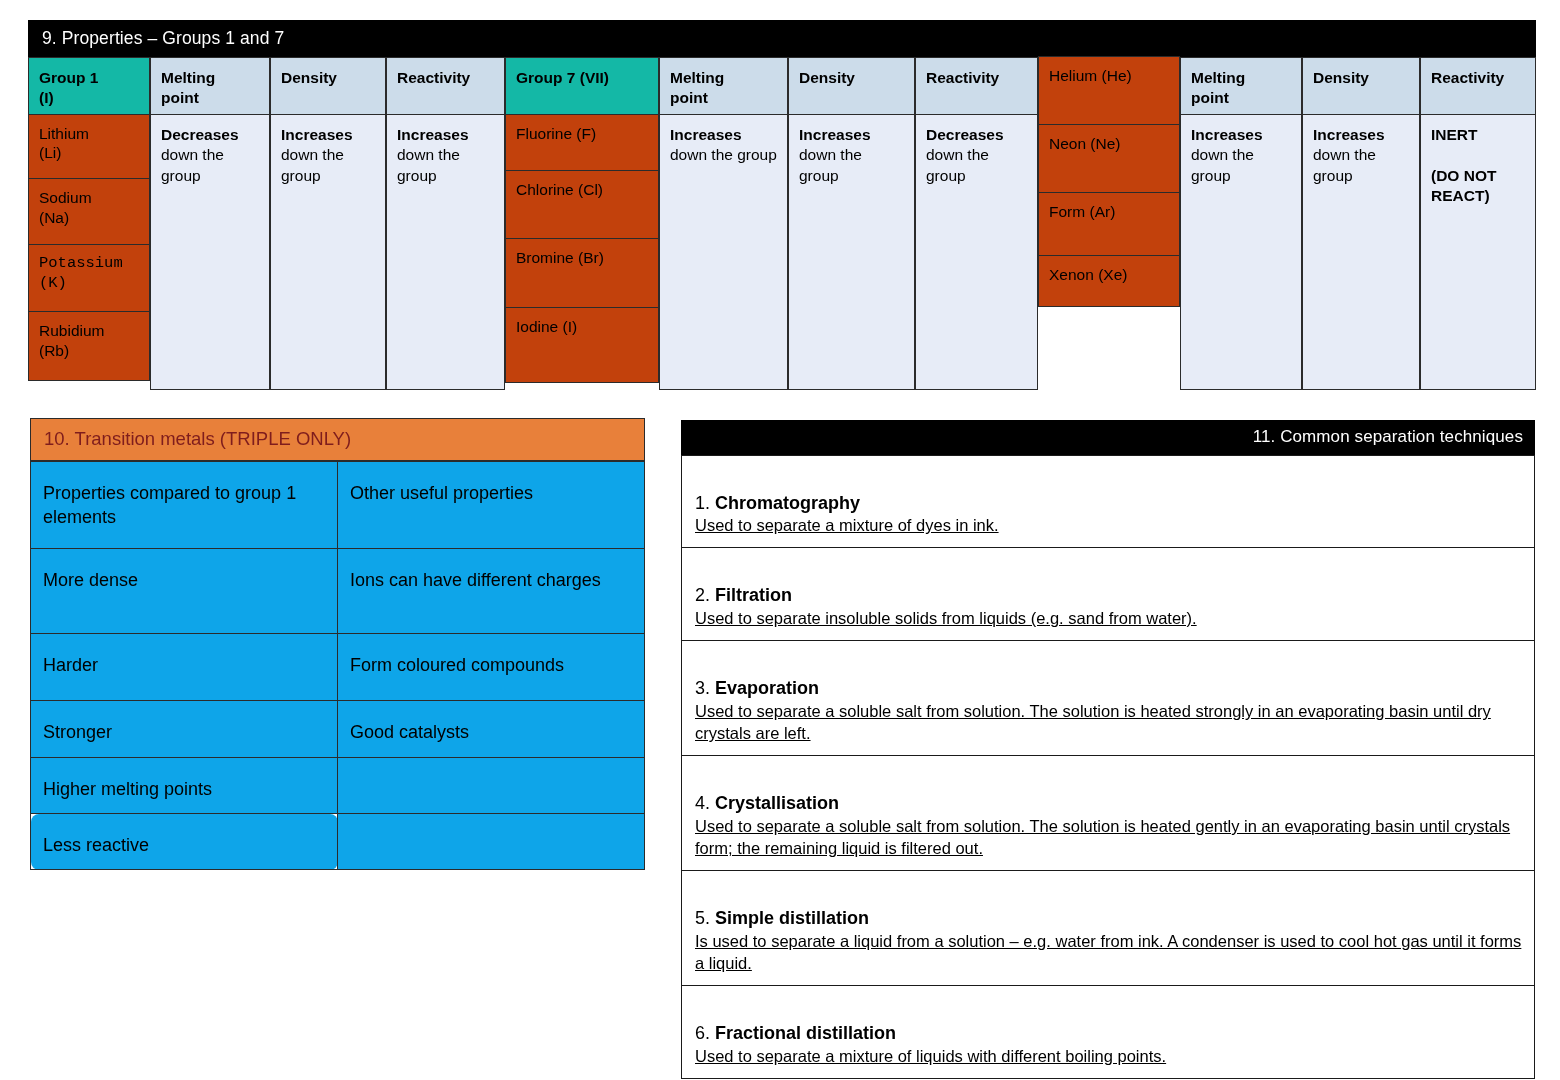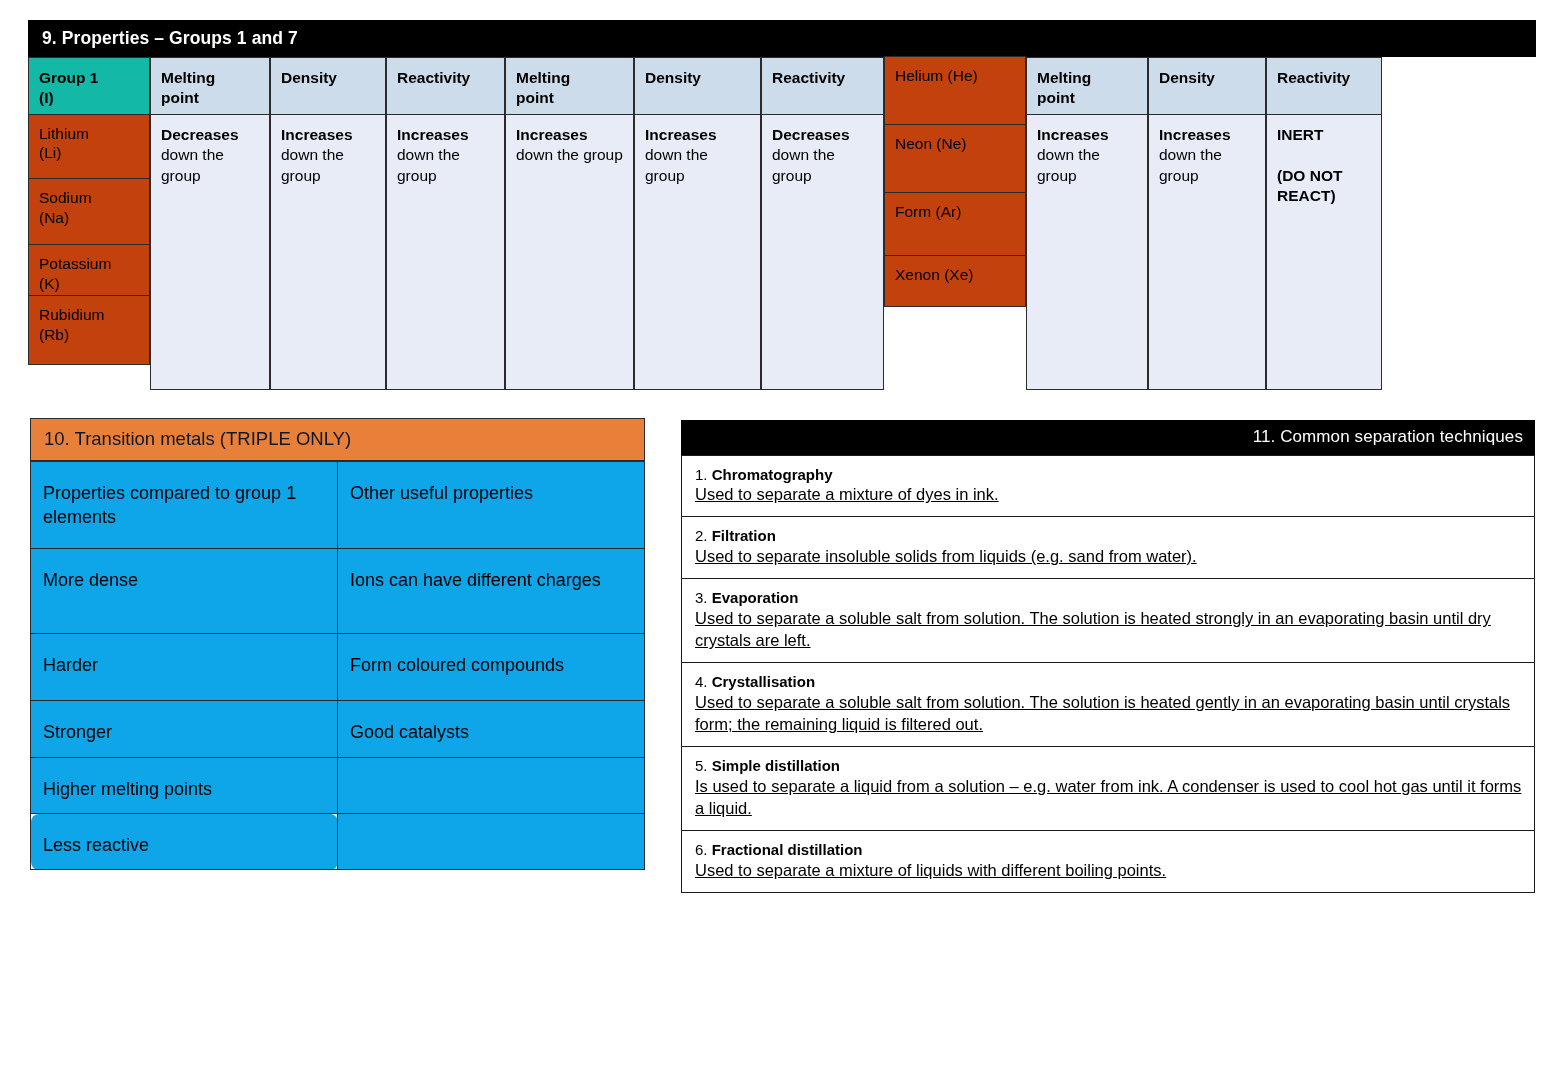--- a/index.html
+++ b/index.html
@@ -20,21 +20,21 @@
   #section9 {
     position: absolute;
     left: 28px;
     top: 20px;
     width: 1508px;
   }
   .blackbar {
     background: #000000;
     color: #ffffff;
     font-size: 17.5px;
-    font-weight: bold;
+    font-weight: normal;
     padding: 8px 14px 9px 14px;
     line-height: 1.15;
     letter-spacing: 0.1px;
   }
   .blackbar.thin {
     font-weight: normal;
     font-size: 17px;
     padding: 7px 12px 8px 12px;
     text-align: right;
   }
@@ -87,21 +87,21 @@
 
   
   #section10 {
     position: absolute;
     left: 30px;
     top: 418px;
     width: 615px;
   }
   .orangebar {
     background: #e8803a;
-    color: #0f172a;
+    color: #7f1d1d;
     font-size: 18.5px;
     font-weight: normal;
     padding: 9px 13px 11px 13px;
     line-height: 1.15;
     border: 1.8px solid #2b2b2b;
     box-sizing: border-box;
   }
   .t10 {
     border-collapse: collapse;
     width: 100%;
@@ -128,22 +128,23 @@
     border-collapse: collapse;
     width: 100%;
   }
   .t11 td {
     border: 1.8px solid #1a1a1a;
     padding: 9px 12px 10px 13px;
     background: #ffffff;
     line-height: 1.33;
   }
   .t11 .techtitle {
-    font-size: 15px;
+    font-size: 18px;
     display: block;
+    margin-top: 27px;
   }
   .t11 .techtitle .num { font-weight: normal; }
   .t11 .techtitle .nm  { font-weight: bold; }
   .t11 .techdesc {
     font-size: 16.5px;
     display: block;
     text-decoration: underline;
   }
 </style>
 </head>
@@ -160,21 +161,21 @@
         <span>(I)</span>
       </div>
       <div class="elcell" style="height:66px;">
         <span>Lithium</span><br>
         <span>(Li)</span>
       </div>
       <div class="elcell" style="height:68px;">
         <span>Sodium</span><br>
         <span>(Na)</span>
       </div>
-      <div class="elcell" style="height:52px;">
+      <div class="elcell" style="height:68px;font-family:Liberation Mono, monospace;">
         <span>Potassium</span><br>
         <span>(K)</span>
       </div>
       <div class="elcell" style="height:70px;">
         <span>Rubidium</span><br>
         <span>(Rb)</span>
       </div>
       <div class="spacer-fill"></div>
     </div>
 
@@ -202,20 +203,38 @@
     <div class="g9-col" style="width:119px;">
       <div class="hd blue">
         <span>Reactivity</span>
       </div>
       <div class="trendcell" style="height:276px;">
         <b>Increases</b><br>
         <span class="sub">down the group</span>
       </div>
     </div>
 
+    <div class="g9-col" style="width:154px;">
+      <div class="hd light">
+        <span>Group 7 (VII)</span>
+      </div>
+      <div class="elcell" style="height:58px;">
+        <span>Fluorine (F)</span>
+      </div>
+      <div class="elcell" style="height:70px;">
+        <span>Chlorine (Cl)</span>
+      </div>
+      <div class="elcell" style="height:70px;">
+        <span>Bromine (Br)</span>
+      </div>
+      <div class="elcell" style="height:76px;">
+        <span>Iodine (I)</span>
+      </div>
+      <div class="spacer-fill"></div>
+    </div>
 
     <div class="g9-col" style="width:129px;">
       <div class="hd blue">
         <span>Melting</span><br>
         <span>point</span>
       </div>
       <div class="trendcell" style="height:276px;">
         <b>Increases</b><br>
         <span class="sub">down the group</span>
       </div>

